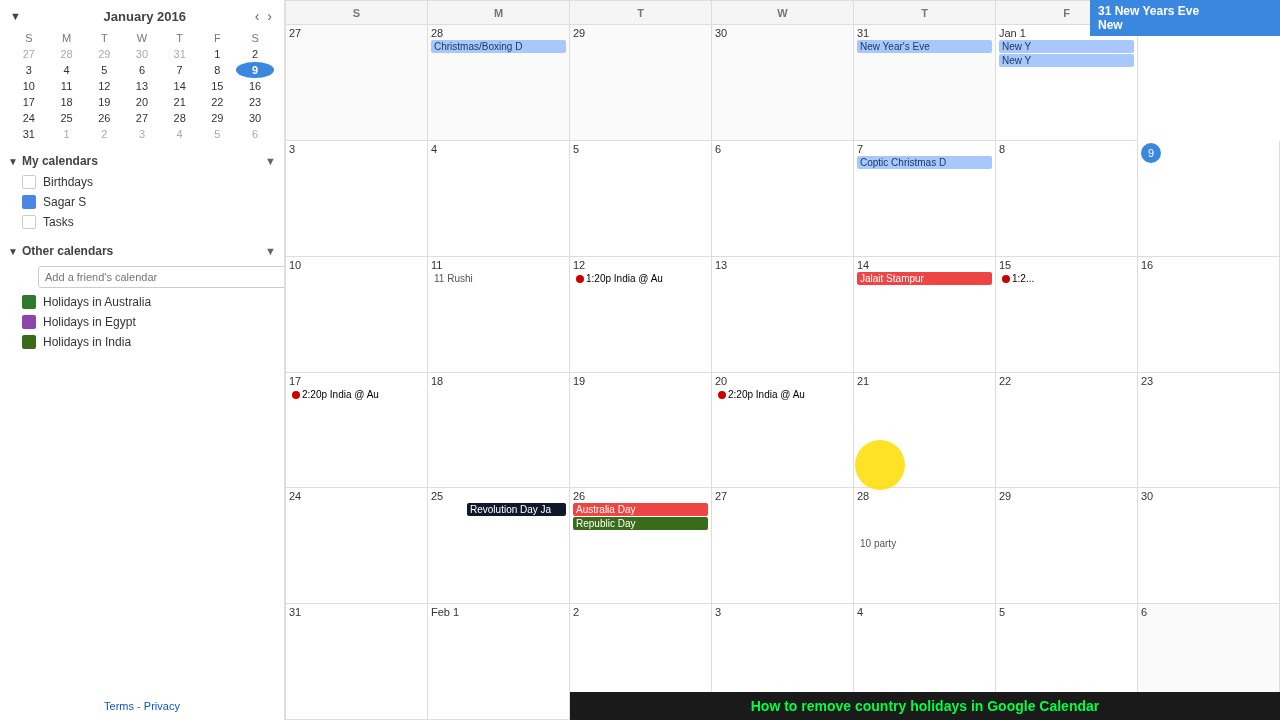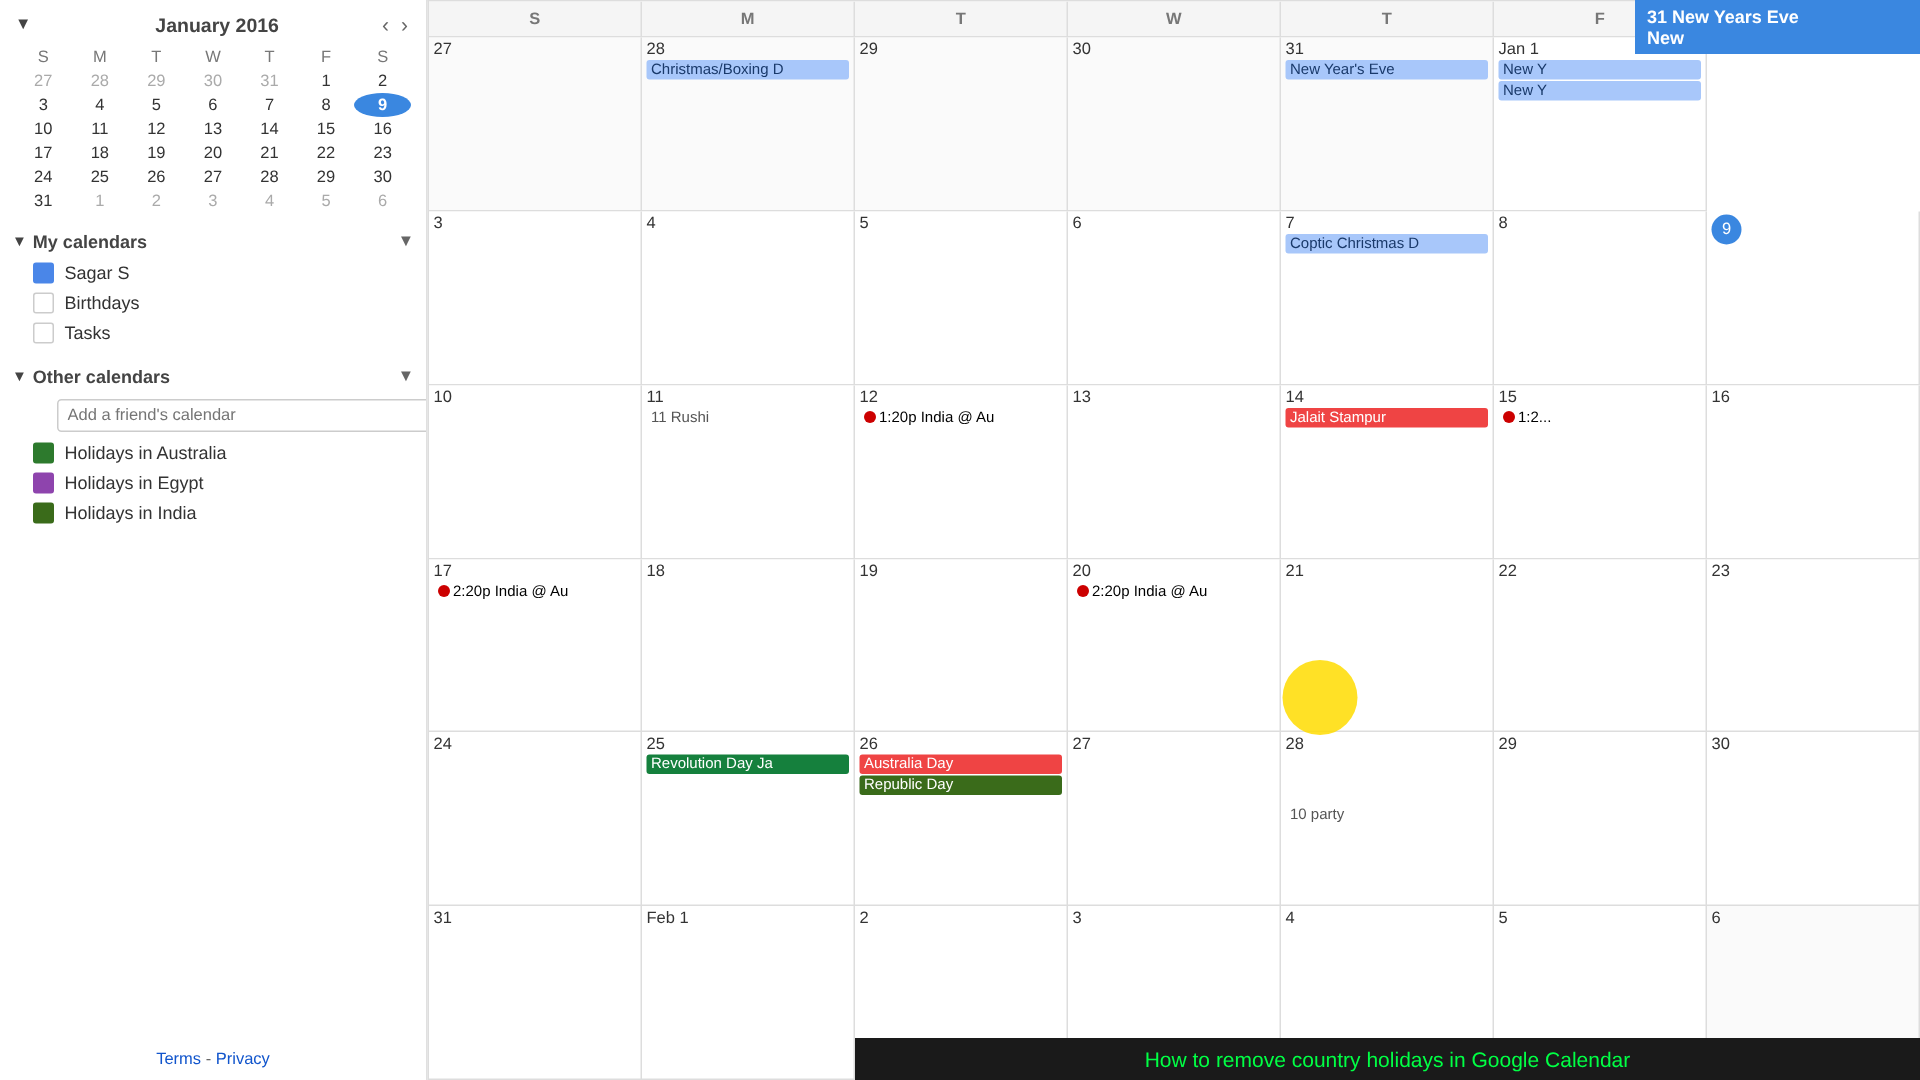--- a/index.html
+++ b/index.html
@@ -163,39 +163,39 @@
       font-size: 10px;
       border-radius: 2px;
       padding: 1px 3px;
       margin-bottom: 1px;
       white-space: nowrap;
       overflow: hidden;
       text-overflow: ellipsis;
     }
     .event.blue-bg { background: #a8c7fa; color: #1a3a6b; }
     .event.green-bg { background: #ef4444; color: #fff; }
-    .event.purple-bg { background: #15803d; color: #fff; }
+    .event.purple-bg { background: #0f172a; color: #fff; margin-left: 36px; }
     .event.dark-green-bg { background: #3a6b1a; color: #fff; }
 
     .event-dot {
       display: inline-block;
       width: 8px; height: 8px;
       border-radius: 50%;
       margin-right: 2px;
       vertical-align: middle;
     }
     .event-dot.red { background: #c00; }
 
     
     .bottom-banner {
       background: #1a1a1a;
       color: #00ff44;
       text-align: center;
       font-size: 14px;
-      font-weight: normal;
+      font-weight: bold;
       padding: 6px 10px;
       position: absolute;
       bottom: 0;
       left: 285px;
       right: 0;
     }
 
     
     .cursor-circle {
       position: absolute;
@@ -300,26 +300,26 @@
     </table>
   </div>
 
   <div class="section-header">
     <span class="arrow">▼</span>
     <span>My calendars</span>
     <button class="dropdown-btn">▼</button>
   </div>
   <div id="my-calendars-list">
       <div class="calendar-item">
+        <span class="color-box square" style="border: 1px solid rgb(204, 204, 204); background: rgb(255, 255, 255);"></span>
+        <span>Birthdays</span>
+      </div>
+      <div class="calendar-item">
         <span class="color-box square" style="background: rgb(74, 134, 232); border: none;"></span>
         <span>Sagar S</span>
-      </div>
-      <div class="calendar-item">
-        <span class="color-box square" style="border: 1px solid rgb(204, 204, 204); background: rgb(255, 255, 255);"></span>
-        <span>Birthdays</span>
       </div>
       <div class="calendar-item">
         <span class="color-box square" style="border: 1px solid rgb(204, 204, 204); background: rgb(255, 255, 255);"></span>
         <span>Tasks</span>
       </div>
     </div>
 
   <div class="section-header" style="margin-top:6px;">
     <span class="arrow">▼</span>
     <span>Other calendars</span>

